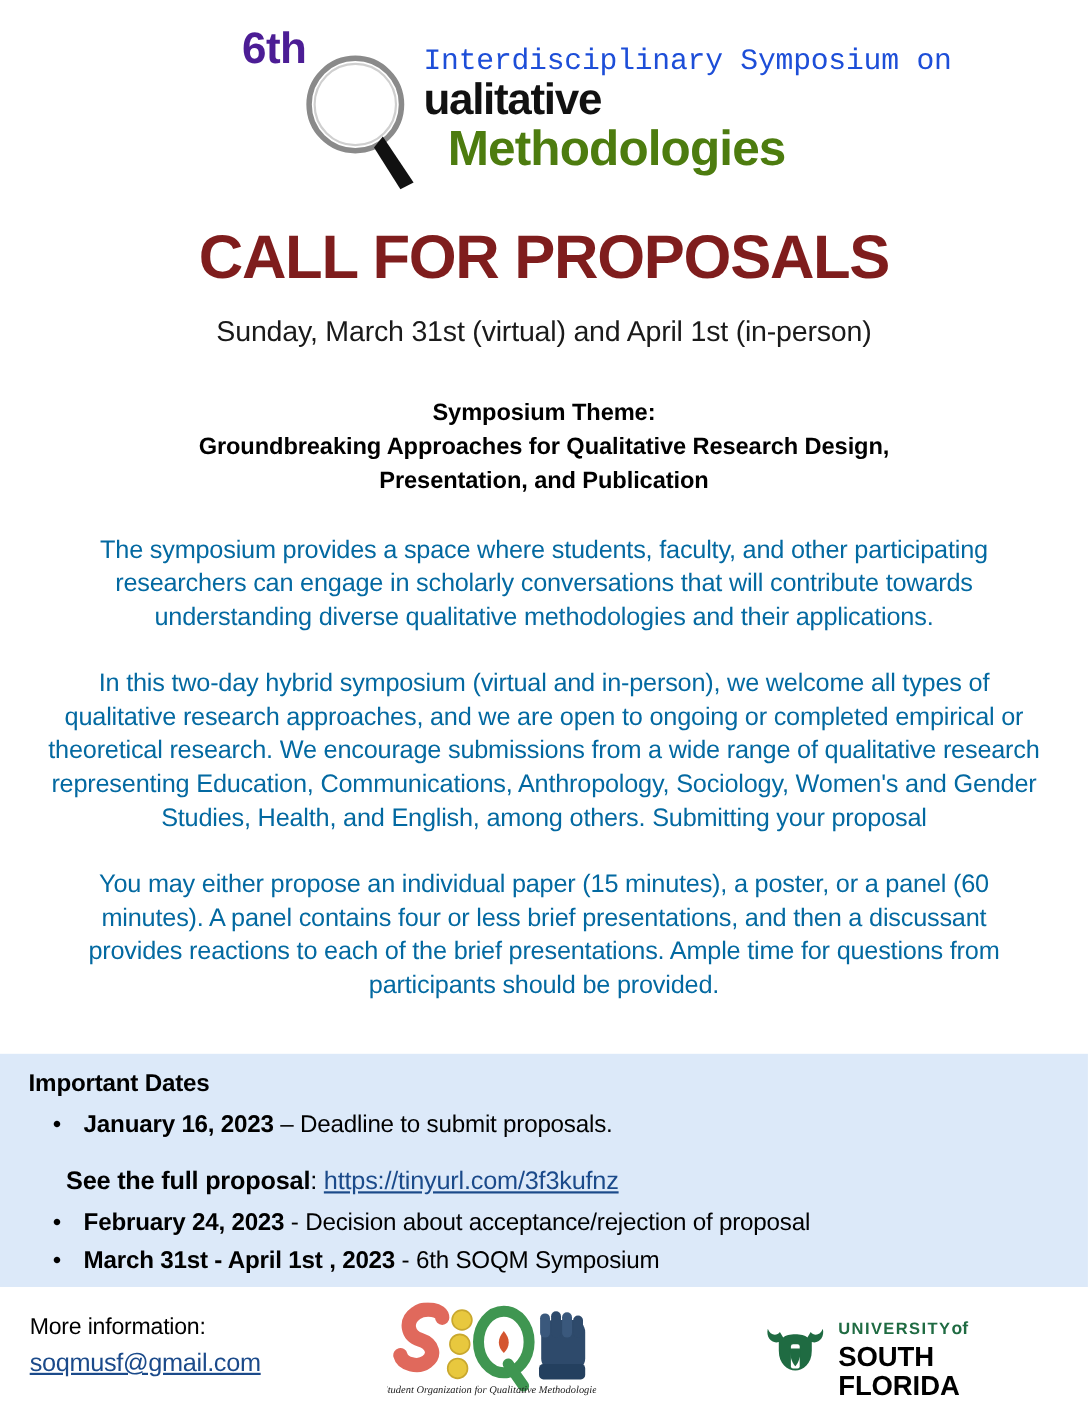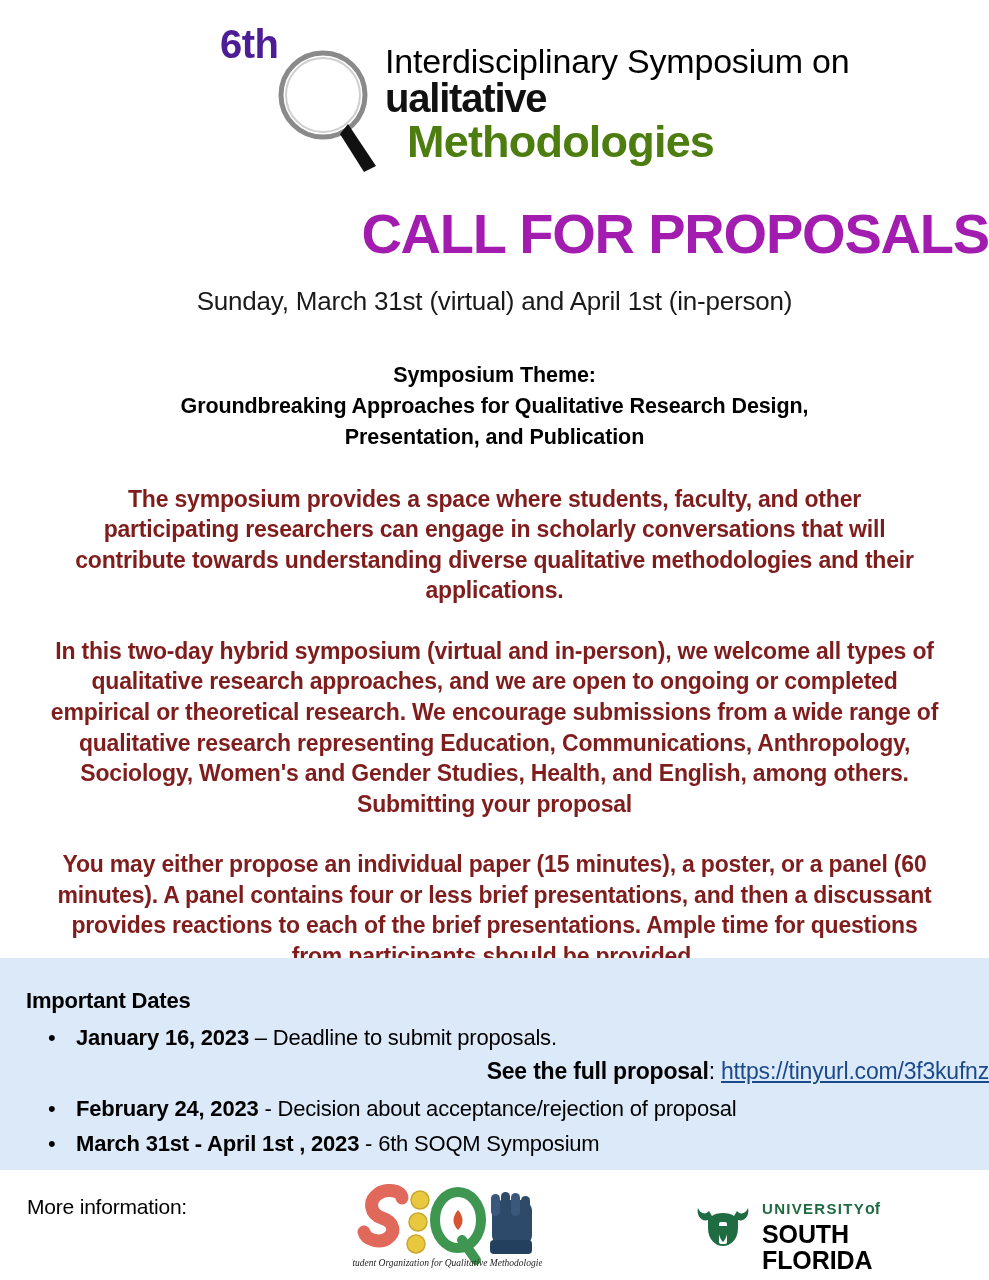--- a/index.html
+++ b/index.html
@@ -38,26 +38,27 @@
     width: 106px;
     height: 125px;
   }
   .logo-text {
     position: absolute;
     left: 385px;
     top: 44px;
     width: 560px;
   }
   .logo-line1 {
-    font-size: 34px;
-    color: #000000;
+    font-size: 27px;
+    color: #1d4ed8;
     font-weight: 400;
     letter-spacing: -0.2px;
     line-height: 1;
     white-space: nowrap;
+    font-family: Liberation Mono, monospace;
   }
   .logo-line2 {
     font-size: 40px;
     color: #111111;
     font-weight: bold;
     letter-spacing: -1.2px;
     line-height: 1.02;
     margin-top: 0;
     white-space: nowrap;
   }
@@ -67,27 +68,27 @@
     font-weight: bold;
     letter-spacing: -0.8px;
     line-height: 1.02;
     margin-top: 0px;
     margin-left: 22px;
     white-space: nowrap;
   }
 
   
   .headline {
-    text-align: right;
+    text-align: center;
     font-size: 56px;
     font-weight: bold;
     letter-spacing: -1.2px;
     line-height: 1;
     margin-top: 28px;
-    color: #a21caf;
+    color: #7f1d1d;
   }
   .dateline {
     text-align: center;
     font-size: 26px;
     margin-top: 24px;
     color: #1a1a1a;
     letter-spacing: -0.2px;
   }
 
   
@@ -103,23 +104,22 @@
 
   
   .body-wrap {
     margin-top: 30px;
     padding: 0 28px;
   }
   .para {
     text-align: center;
     font-size: 23px;
     line-height: 1.33;
-    color: #7f1d1d;
-    letter-spacing: -0.2px;
-    font-weight: bold;
+    color: #0369a1;
+    letter-spacing: -0.2px;
   }
   .para + .para {
     margin-top: 30px;
   }
   .para.p1 { padding: 0 30px; }
   .para.p2 { padding: 0 12px; }
   .para.p3 { padding: 0 20px; }
 
   
   .dates-box {
@@ -130,21 +130,20 @@
     height: 212px;
     background: #dce9f9;
     box-sizing: border-box;
     padding: 14px 0 0 0;
   }
   .dates-title {
     font-size: 22px;
     font-weight: bold;
     margin-left: 26px;
     letter-spacing: -0.2px;
-    margin-top: 16px;
   }
   .dates-list {
     list-style: none;
     margin: 7px 0 0 0;
     padding: 0;
   }
   .dates-list li {
     position: relative;
     padding-left: 76px;
     font-size: 22px;
@@ -155,23 +154,23 @@
     position: absolute;
     left: 48px;
     top: 0;
     font-size: 22px;
     line-height: 1.58;
   }
   .dates-list li b {
     font-weight: bold;
   }
   .full-proposal {
-    text-align: right;
+    text-align: left;
     font-size: 23px;
-    margin-top: 2px;
+    margin-top: 20px;
     padding-left: 60px;
     letter-spacing: -0.2px;
   }
   .full-proposal .fp-label {
     font-weight: bold;
   }
   .link {
     color: #1b4a8a;
     text-decoration: underline;
   }
@@ -302,20 +301,23 @@
       <span class="bullet">•</span>
       <b>March 31st - April 1st , 2023</b><span> - </span><span>6th SOQM Symposium</span>
     </li>
   </ul>
 </div>
 
 <div class="footer">
 
   <div class="more-info">
     <div class="more-info-title">More information:</div>
+    <div class="more-info-email">
+      <a class="link" href="#">soqmusf@gmail.com</a>
+    </div>
   </div>
 
   <span class="soqm-logo">
     <svg width="190" height="92" viewBox="0 0 190 92">
 
       <path d="M50 14 C50 6 34 4 26 10 C16 17 18 30 30 34 C42 38 44 48 36 54 C28 60 14 56 12 48" fill="none" stroke="#e0695c" stroke-width="13" stroke-linecap="round"></path>
 
       <circle cx="68" cy="16" r="9" fill="#e8c83e" stroke="#c9a82e" stroke-width="1.5"></circle>
       <circle cx="66" cy="38" r="9" fill="#e8c83e" stroke="#c9a82e" stroke-width="1.5"></circle>
       <circle cx="64" cy="60" r="9" fill="#e8c83e" stroke="#c9a82e" stroke-width="1.5"></circle>

